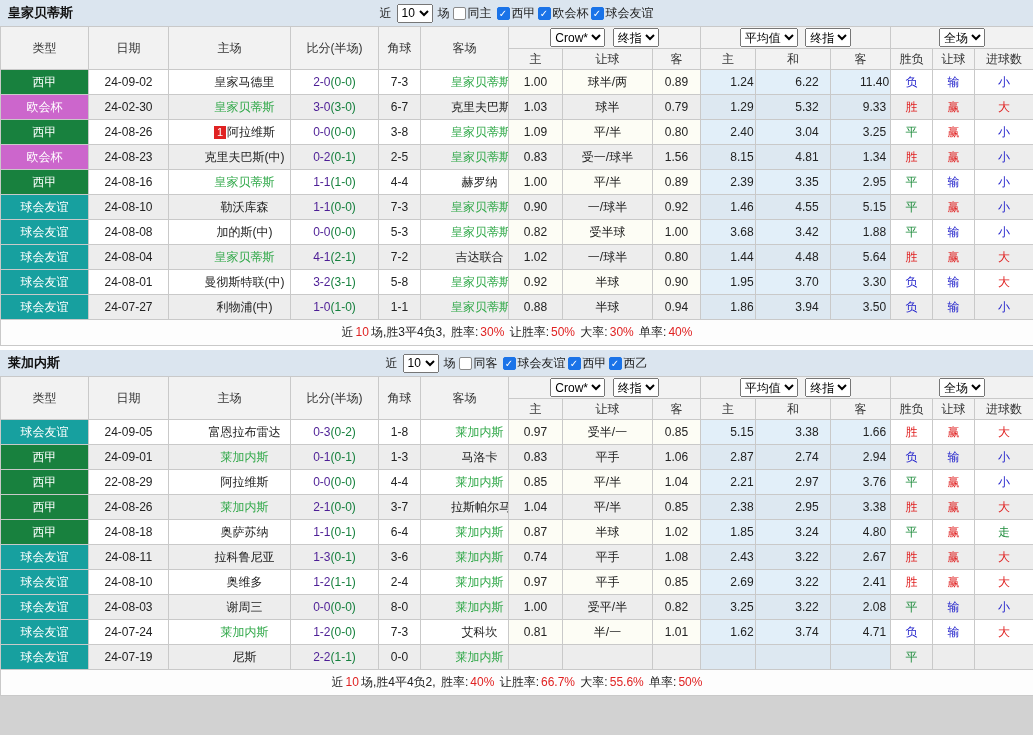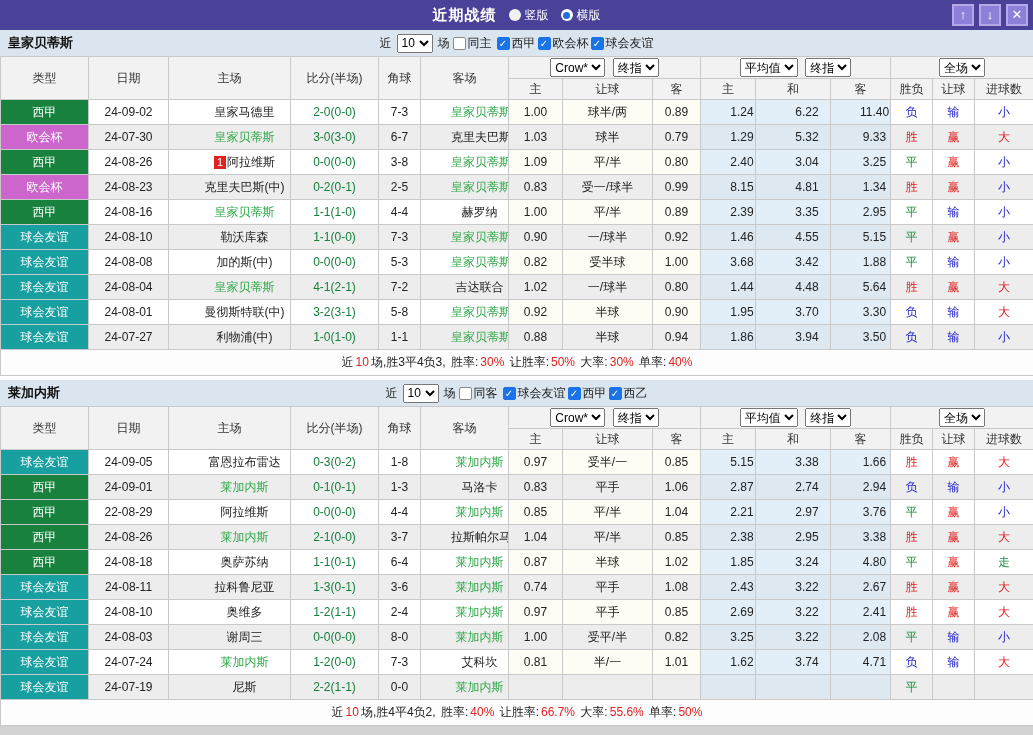--- a/index.html
+++ b/index.html
@@ -62,48 +62,32 @@
   tbody tr:nth-child(odd) td.crow { background:#fdfdf5; }
   tbody td.avg { background:#e2eff9;padding-left:28px; }
   tbody tr:nth-child(even) td.avg { background:#dde8f1; }
   td.type-badge { color:#fff; font-size:12px; }
   tbody tr:nth-child(even) td.type-badge {  }
   .team { cursor:pointer;padding-left:30px; }
   .rank {
     display:inline-block; background:#e02222; color:#fff; font-size:11px;
     line-height:13px; padding:0 3px; margin-right:1px;
   }
-  .score .ft { color:#15803d; }
+  .score .ft { color:#4c1d95; }
   .score .ht { color:#15803d; }
   tfoot td { height:26px; background:#fdfdfd; text-align:center; color:#222; }
   tfoot .red { color:#e02222; }
   tfoot span { margin:0 1px; }
   .section-gap { height:4px; background:#fff; }
 </style>
 </head>
 <body>
 
 <div class="page">
 
-  <div class="titlebar">
-    <span class="title">近期战绩</span>
-    <label class="radio-label">
-      <span class="radio" id="radio-0"></span>
-      <span>竖版</span>
-    </label>
-    <label class="radio-label">
-      <span class="radio sel" id="radio-1"></span>
-      <span>横版</span>
-    </label>
-    <div class="tb-buttons">
-      <div class="tb-btn">↑</div>
-      <div class="tb-btn">↓</div>
-      <div class="tb-btn">✕</div>
-    </div>
-  </div>
 
   <div class="team-section">
     <div class="section-head">
       <span class="team-name">皇家贝蒂斯</span>
       <div class="filters">
         <span>近</span>
         <select><option>10</option></select>
         <span>场</span>
         <label class="cb-label">
           <span class="cb same-cb"></span>
@@ -188,21 +172,21 @@
             <td class="crow">0.89</td>
             <td class="avg">1.24</td>
             <td class="avg">6.22</td>
             <td class="avg">11.40</td>
             <td style="color: rgb(35, 35, 204);">负</td>
             <td style="color: rgb(35, 35, 204);">输</td>
             <td style="color: rgb(35, 35, 204);">小</td>
           </tr>
           <tr>
             <td class="type-badge" style="background: rgb(204, 102, 204);">欧会杯</td>
-            <td>24-07-30</td>
+            <td>24-02-30</td>
             <td class="team"><span style="color: rgb(47, 168, 72);">皇家贝蒂斯</span></td>
             <td class="score"><span class="ft">3-0</span><span class="ht">(3-0)</span></td>
             <td>6-7</td>
             <td class="team"><span>克里夫巴斯</span></td>
             <td class="crow">1.03</td>
             <td class="crow">球半</td>
             <td class="crow">0.79</td>
             <td class="avg">1.29</td>
             <td class="avg">5.32</td>
             <td class="avg">9.33</td>
@@ -229,21 +213,21 @@
           </tr>
           <tr>
             <td class="type-badge" style="background: rgb(204, 102, 204);">欧会杯</td>
             <td>24-08-23</td>
             <td class="team"><span>克里夫巴斯(中)</span></td>
             <td class="score"><span class="ft">0-2</span><span class="ht">(0-1)</span></td>
             <td>2-5</td>
             <td class="team"><span style="color: rgb(47, 168, 72);">皇家贝蒂斯</span></td>
             <td class="crow">0.83</td>
             <td class="crow">受一/球半</td>
-            <td class="crow">0.99</td>
+            <td class="crow">1.56</td>
             <td class="avg">8.15</td>
             <td class="avg">4.81</td>
             <td class="avg">1.34</td>
             <td style="color: rgb(224, 34, 34);">胜</td>
             <td style="color: rgb(224, 34, 34);">赢</td>
             <td style="color: rgb(35, 35, 204);">小</td>
           </tr>
           <tr>
             <td class="type-badge" style="background: rgb(24, 129, 62);">西甲</td>
             <td>24-08-16</td>

